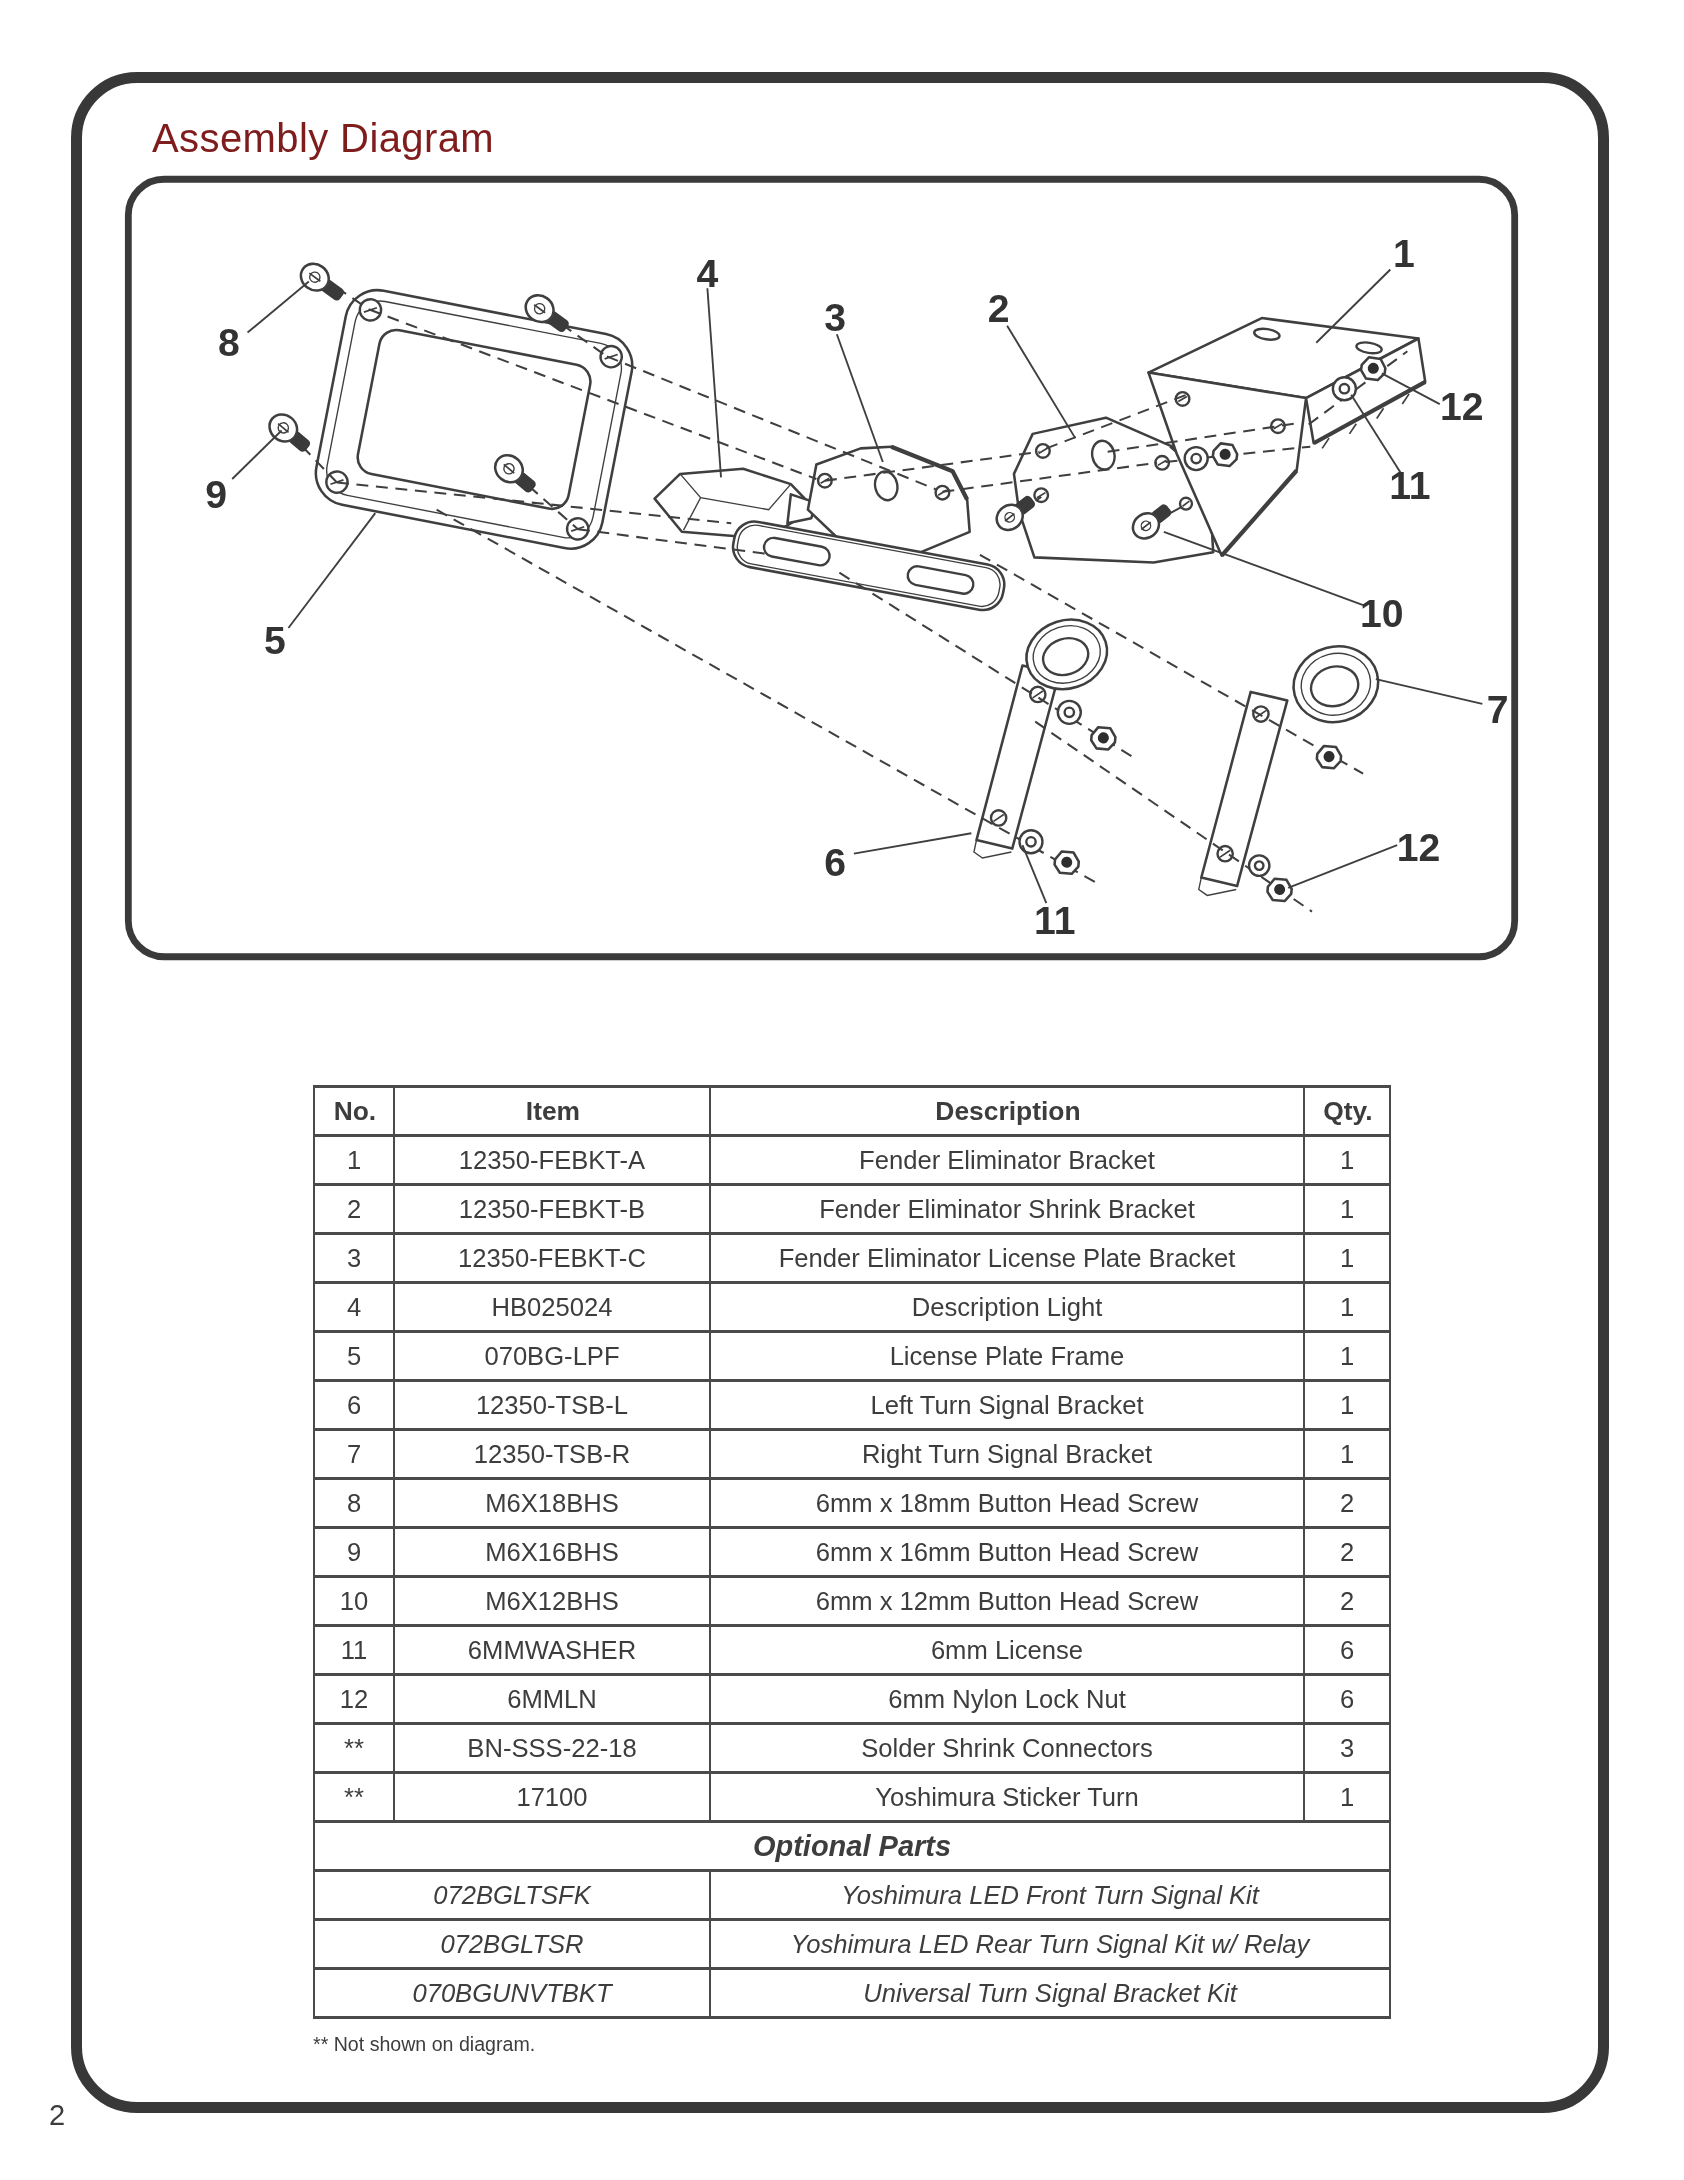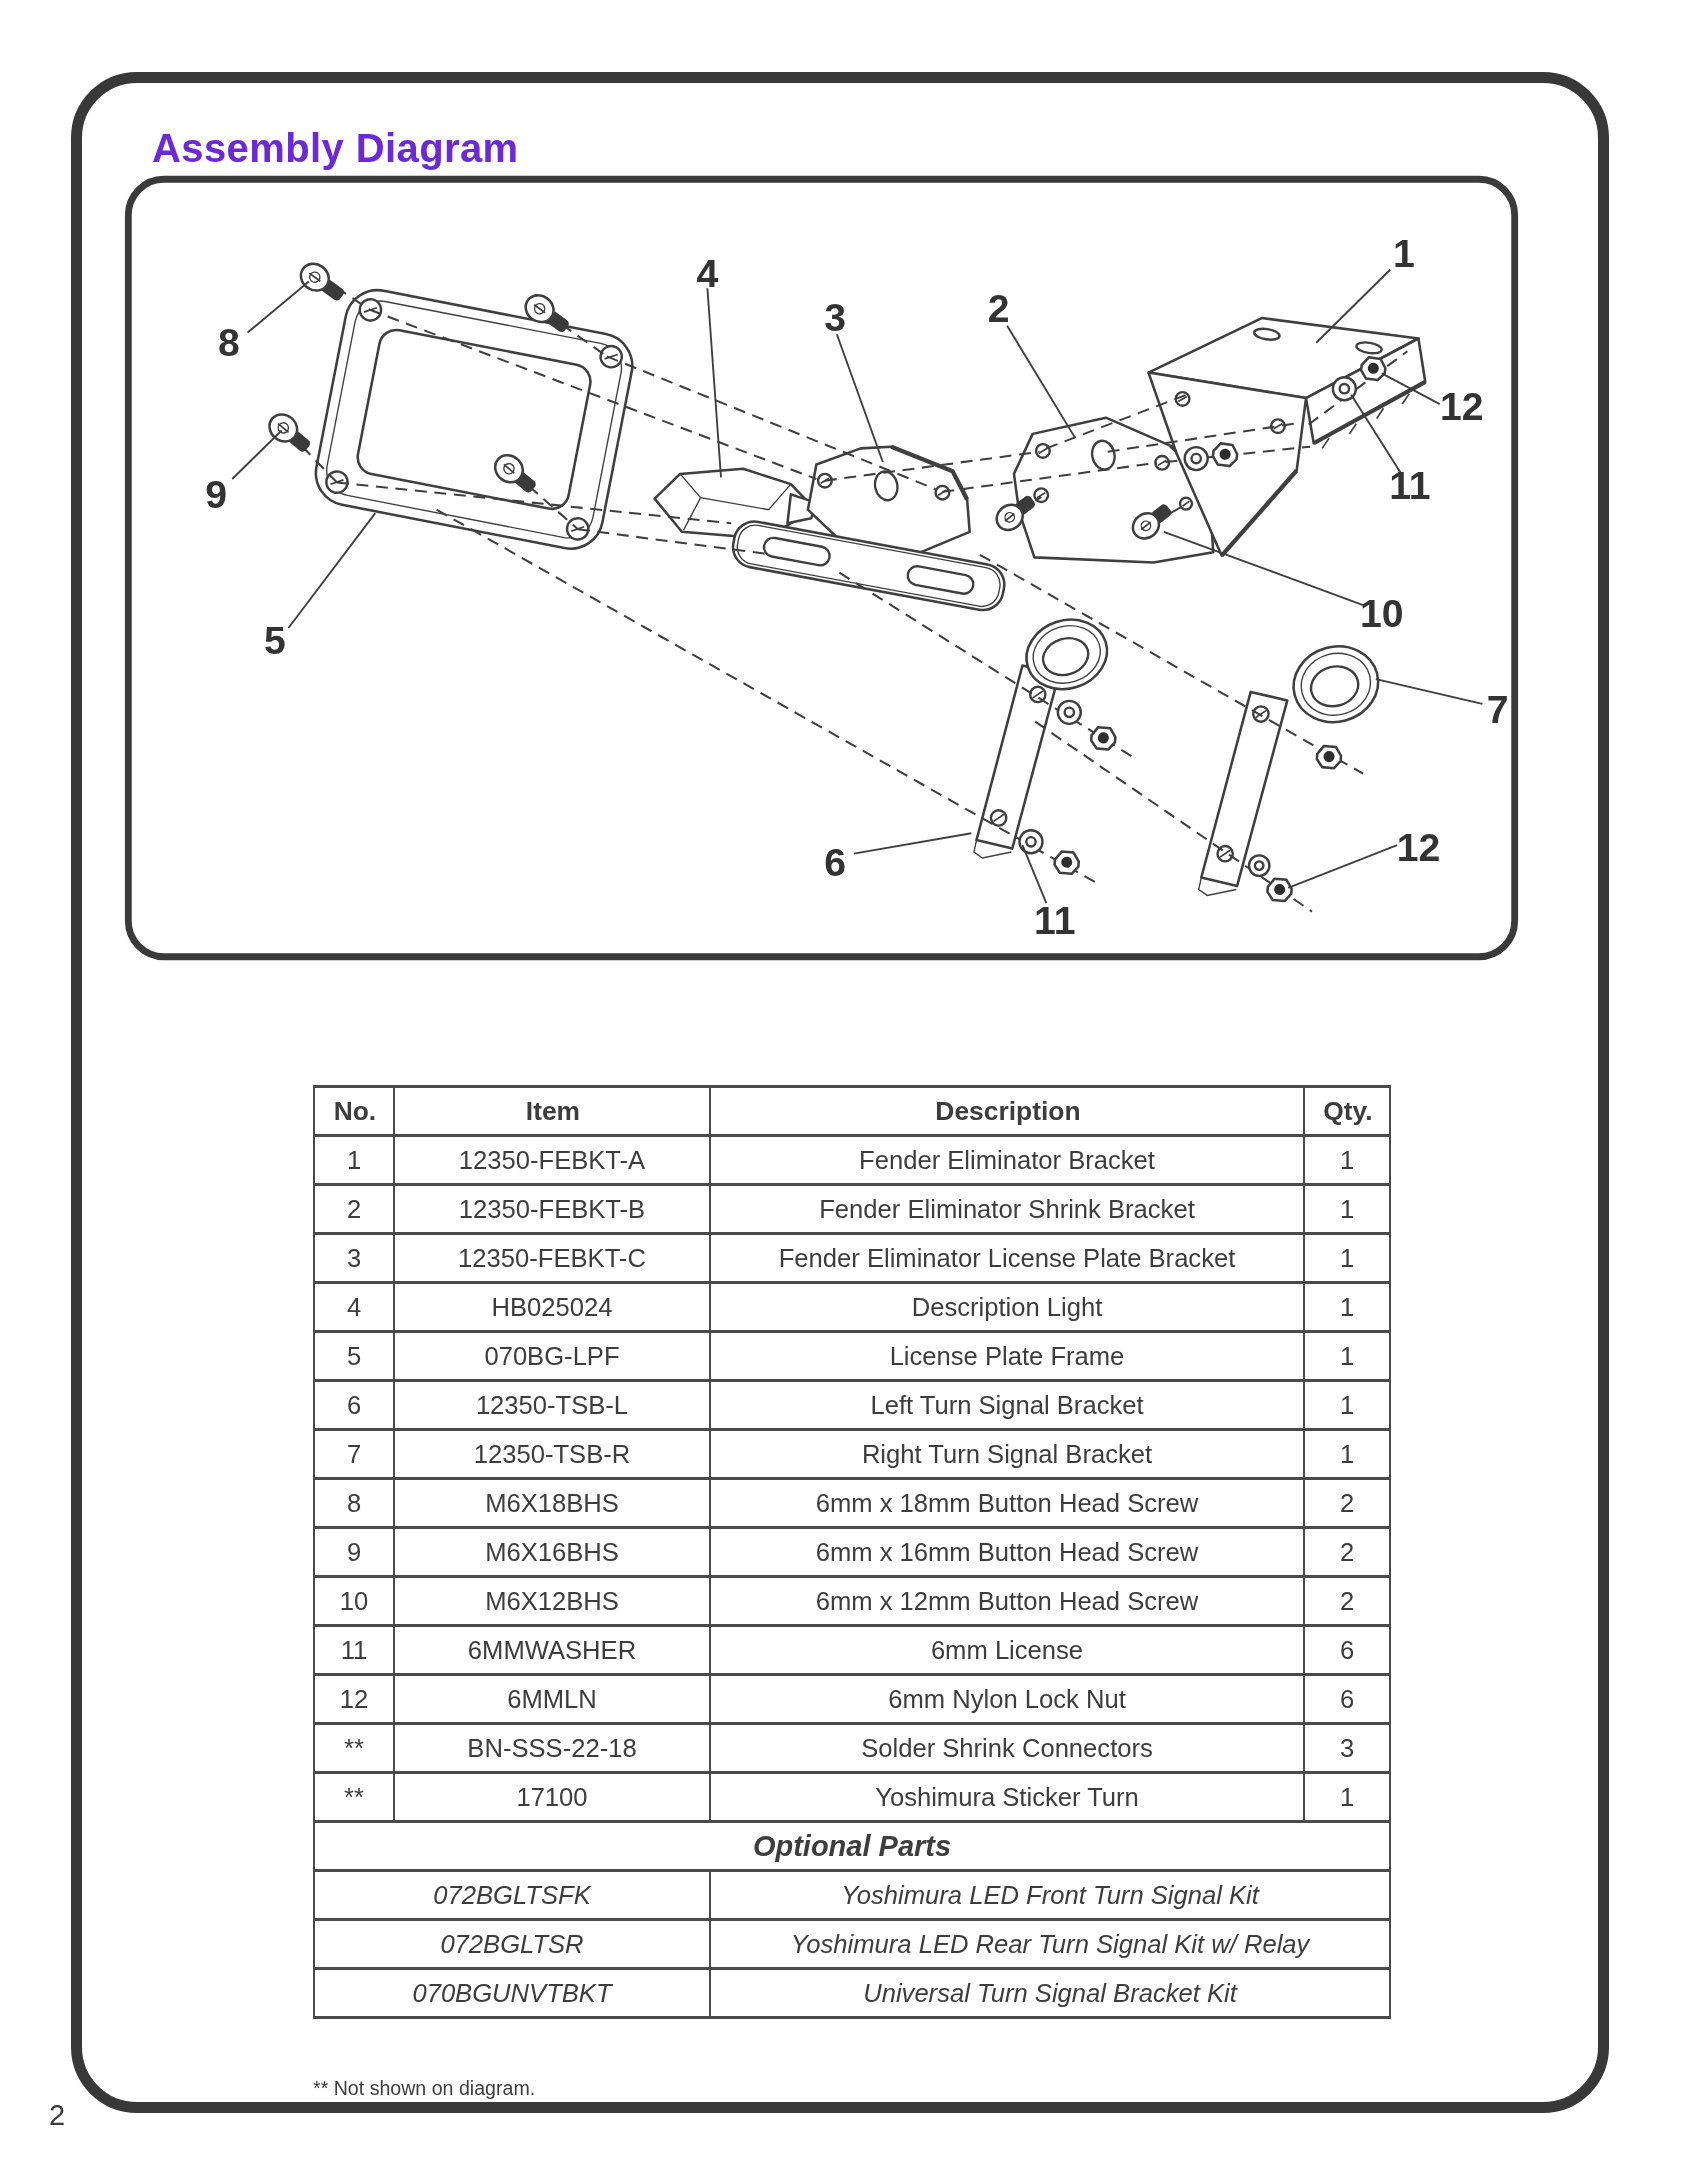--- a/index.html
+++ b/index.html
@@ -6,22 +6,22 @@
   body{
     width:1685px;height:2181px;background:#fff;position:relative;
     font-family:"Liberation Sans","DejaVu Sans",sans-serif;color:#3d3d3d;
     overflow:hidden;
   }
   .outer-border{
     position:absolute;left:71px;top:72px;width:1538px;height:2041px;
     border:11px solid #383838;border-radius:66px;box-sizing:border-box;
   }
   .page-title{
-    position:absolute;left:152px;top:126px;margin:0;
-    font-size:40px;font-weight:bold;color:#6d28d9;letter-spacing:0.4px;
+    position:absolute;left:152px;top:116px;margin:0;
+    font-size:40px;font-weight:normal;color:#7f1d1d;letter-spacing:0.4px;
   }
   .diagram-svg{position:absolute;left:124px;top:175px;}
 
   .parts-table{
     position:absolute;left:313px;top:1085px;width:1076px;
     border-collapse:collapse;table-layout:fixed;
   }
   .parts-table col.c-no{width:80px;}
   .parts-table col.c-item{width:316px;}
   .parts-table col.c-desc{width:594px;}
@@ -30,21 +30,21 @@
     border:2.6px solid #4a4a4a;border-top-width:3.4px;border-bottom-width:3.4px;
     height:49px;padding:0 5.1px;text-align:center;vertical-align:middle;
     font-size:25.6px;color:#3d3d3d;box-sizing:border-box;white-space:nowrap;
     overflow:hidden;
   }
   .parts-table th{font-weight:bold;font-size:26.4px;padding-left:7px;}
   .parts-table .optional-header td{font-weight:bold;font-style:italic;font-size:29px;}
   .parts-table .optional-row td{font-style:italic;}
 
   .footnotes{
-    position:absolute;left:313px;top:2031px;font-size:19.6px;line-height:26.4px;color:#3d3d3d;margin-top:44px;
+    position:absolute;left:313px;top:2031px;font-size:19.6px;line-height:26.4px;color:#3d3d3d;
   }
   .footnotes div{white-space:nowrap;}
   .page-number{
     position:absolute;left:49px;top:2099px;font-size:29px;color:#3d3d3d;
   }
 
   
   .ln{stroke:#3f3f3f;stroke-width:3;fill:#fff;stroke-linejoin:round;}
   .ln-thin{stroke:#3f3f3f;stroke-width:1.6;fill:none;}
   .ln-bold{stroke:#3f3f3f;stroke-width:5;fill:none;stroke-linejoin:round;}

